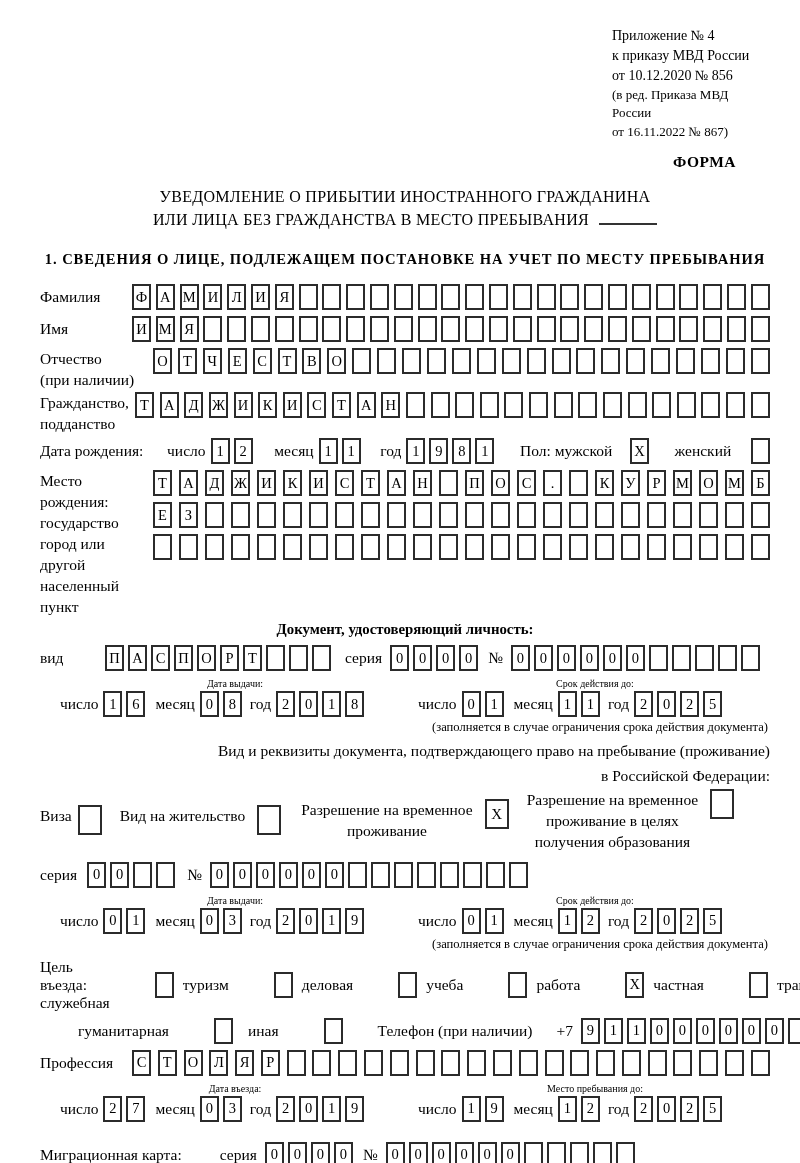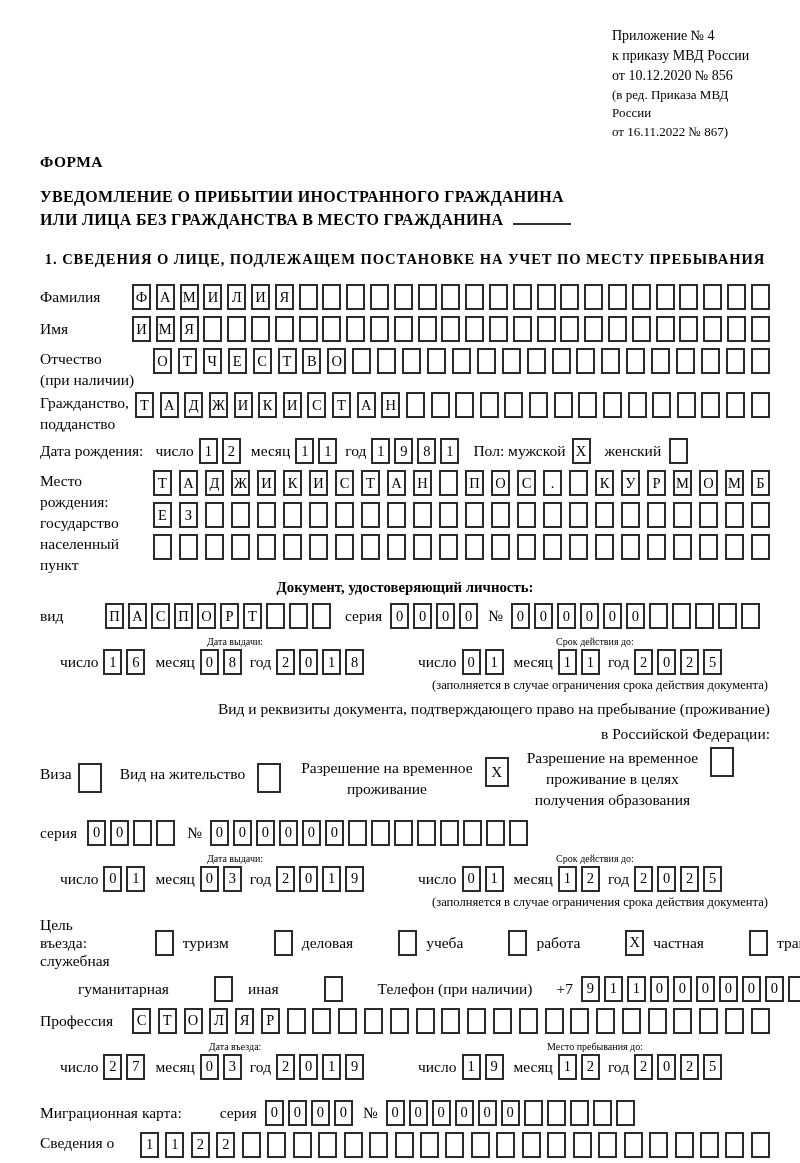--- a/index.html
+++ b/index.html
@@ -3,23 +3,23 @@
 <meta charset="utf-8">
 <style>
   * { margin:0; padding:0; box-sizing:border-box; }
   html,body { width:800px; background:#ffffff; color:#000; font-family:"Liberation Serif", serif; }
   body { height:1163px; overflow:hidden; }
   .page { padding:26px 30px 0 40px; position:relative; }
 
   
   .header-note { width:150px; margin-left:auto; margin-right:8px; font-size:14px; line-height:1.42; }
   .header-note .amend { font-size:13px; }
-  .forma { padding-right:34px; font-weight:bold; font-size:15.5px; margin-top:12px; letter-spacing:0.5px; }
-
-  .title { font-weight:bold; font-size:16px; margin-top:14px; line-height:1.45; letter-spacing:0.3px; }
+  .forma { text-align:right; padding-right:34px; font-weight:bold; font-size:15.5px; margin-top:12px; letter-spacing:0.5px; }
+
+  .title { text-align:center; font-weight:normal; font-size:16px; margin-top:14px; line-height:1.45; letter-spacing:0.3px; }
   .blank { display:inline-block; width:58px; border-bottom:2px solid #333; height:14px; margin-left:10px; }
 
   .sec-heading { font-weight:bold; font-size:14.6px; margin-top:20px; margin-bottom:16px; text-align:center; letter-spacing:0.9px; white-space:nowrap; }
 
   .frow { display:flex; align-items:center; margin-bottom:6px; }
   .frow.top { align-items:flex-start; margin-bottom:2px; }
   .flabel { font-size:15.5px; flex:none; }
   .lbl-stack { font-size:15.5px; line-height:21px; flex:none; }
   .w92 { width:92px; } .w113 { width:113px; } .w95 { width:95px; } .w65 { width:65px; } .w100 { width:100px; }
 
@@ -62,21 +62,21 @@
     <div>к приказу МВД России</div>
     <div>от 10.12.2020 № 856</div>
     <div class="amend">(в ред. Приказа МВД России</div>
     <div class="amend">от 16.11.2022 № 867)</div>
   </div>
 
   <div class="forma">ФОРМА</div>
 
   <div class="title">
     <div>УВЕДОМЛЕНИЕ О ПРИБЫТИИ ИНОСТРАННОГО ГРАЖДАНИНА</div>
-    <div><span>ИЛИ ЛИЦА БЕЗ ГРАЖДАНСТВА В МЕСТО ГРАЖДАНИНА</span><span class="blank"></span></div>
+    <div><span>ИЛИ ЛИЦА БЕЗ ГРАЖДАНСТВА В МЕСТО ПРЕБЫВАНИЯ</span><span class="blank"></span></div>
   </div>
 
   <div class="sec-heading">1. СВЕДЕНИЯ О ЛИЦЕ, ПОДЛЕЖАЩЕМ ПОСТАНОВКЕ НА УЧЕТ ПО МЕСТУ ПРЕБЫВАНИЯ</div>
 
   <div class="frow">
     <span class="flabel w92">Фамилия</span>
     <div class="cells">
         <span class="cell">Ф</span>
         <span class="cell">А</span>
         <span class="cell">М</span>
@@ -202,21 +202,21 @@
         <span class="cell"></span>
         <span class="cell"></span>
         <span class="cell"></span>
         <span class="cell"></span>
         <span class="cell"></span>
         <span class="cell"></span>
         <span class="cell"></span>
       </div>
   </div>
 
-  <div class="frow" style="margin-top:4px;">
+  <div class="frow" style="margin-top:4px;justify-content:space-between;">
     <span class="flabel">Дата рождения:</span>
     <div class="dgroup ml12">
       <span class="t">число</span>
       <div class="cellsg">
           <span class="cell">1</span>
           <span class="cell">2</span>
         </div>
     </div>
     <div class="dgroup ml10">
       <span class="t">месяц</span>
@@ -237,20 +237,21 @@
     <span class="flabel ml14">Пол: мужской</span>
     <span class="cell ml6">X</span>
     <span class="flabel ml14">женский</span>
     <span class="cell ml8"></span>
   </div>
 
   <div class="frow top" style="margin-top:6px;">
     <div class="lbl-stack w113">
       <div>Место рождения:</div>
       <div>государство</div>
+      <div>город или другой</div>
       <div>населенный пункт</div>
     </div>
     <div style="flex:1">
       <div class="cells" style="margin-bottom:6px;">
           <span class="cell">Т</span>
           <span class="cell">А</span>
           <span class="cell">Д</span>
           <span class="cell">Ж</span>
           <span class="cell">И</span>
           <span class="cell">К</span>

